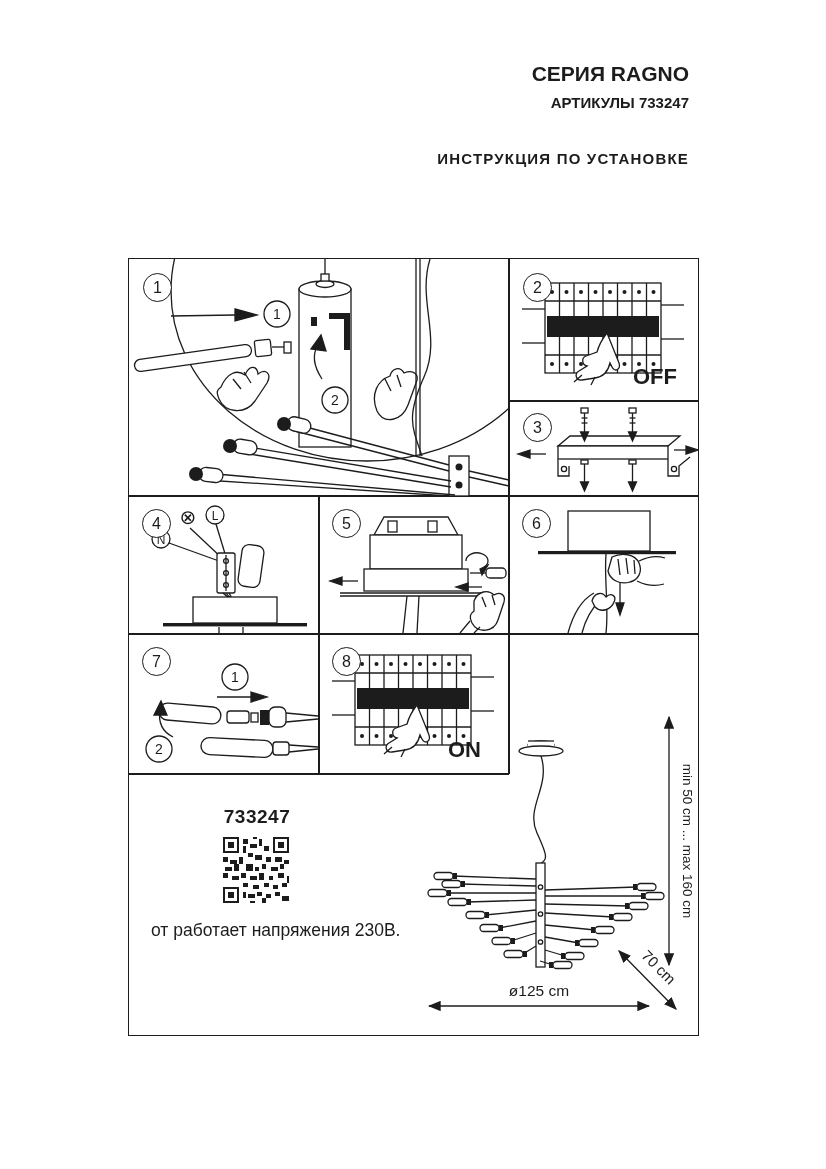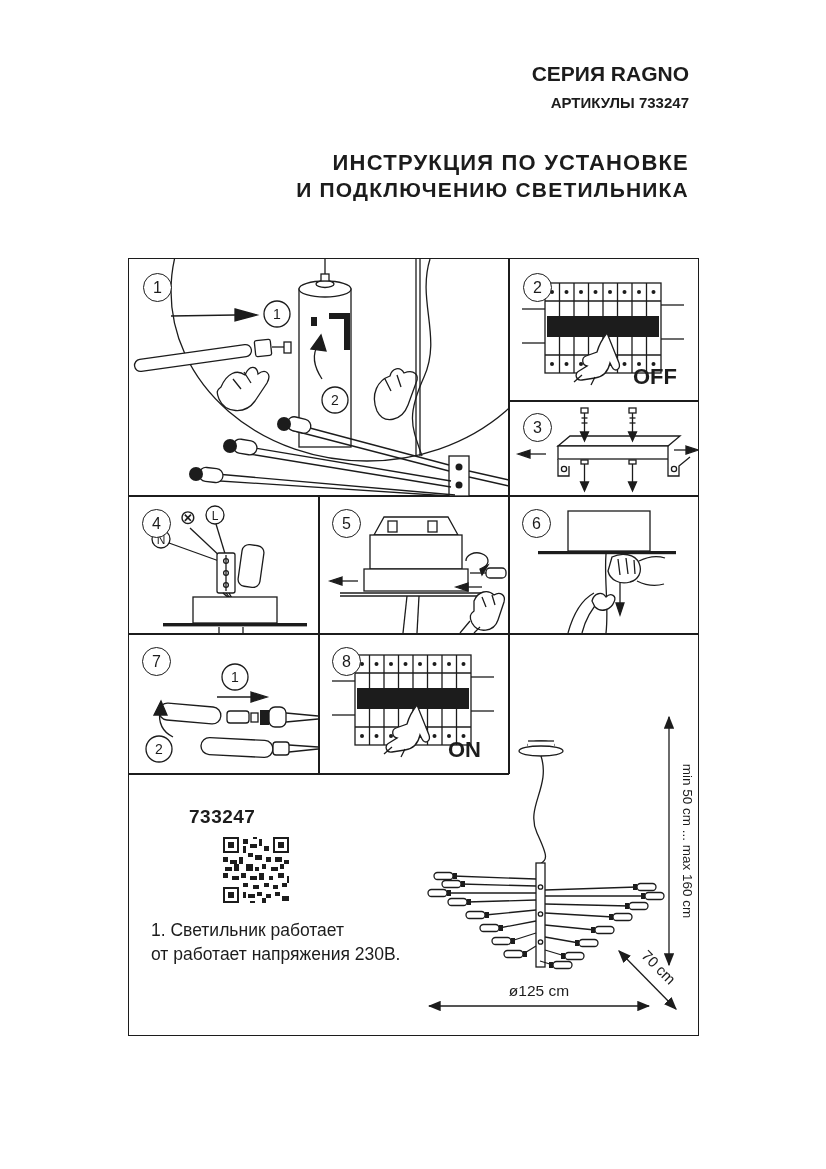--- a/index.html
+++ b/index.html
@@ -2,43 +2,42 @@
 <html><head>
 <meta charset="utf-8">
 <style>
   html,body{margin:0;padding:0;background:#fff;}
   .page{position:relative;width:818px;height:1169px;background:#fff;overflow:hidden;
         font-family:"Liberation Sans",sans-serif;color:#1c1c1c;}
   .abs{position:absolute;}
   .hdr{position:absolute;right:129px;text-align:right;font-weight:bold;color:#1c1c1c;}
   .hdr-series{top:62px;font-size:21px;}
   .hdr-articles{top:94px;font-size:15px;}
-  .hdr-t1{top:150px;font-size:22px;letter-spacing:1.2px;}
+  .hdr-t1{top:150px;font-size:15px;letter-spacing:1.2px;}
   .hdr-t2{top:178px;font-size:21px;letter-spacing:1.2px;}
   .figure{position:absolute;left:128px;top:258px;width:569px;height:776px;
           border:1.6px solid #1c1c1c;background:#fff;}
   .gl{position:absolute;background:#1c1c1c;}
   .num{position:absolute;width:27px;height:27px;border:1.5px solid #1c1c1c;border-radius:50%;
        background:#fff;font-size:16px;line-height:27px;text-align:center;font-weight:normal;z-index:3;}
   .pnl{position:absolute;z-index:1;}
-  .art{position:absolute;left:60px;top:547px;width:136px;text-align:left;
+  .art{position:absolute;left:60px;top:547px;width:136px;text-align:center;
        font-size:19px;font-weight:bold;letter-spacing:0.5px;}
   .notes{position:absolute;left:22px;top:660px;width:360px;font-size:17.5px;line-height:23.5px;color:#1c1c1c;}
   svg{display:block;}
   text{font-family:"Liberation Sans",sans-serif;}
 </style>
 </head>
 <body>
 
 <div class="page">
 
   <div class="hdr hdr-series">СЕРИЯ RAGNO</div>
   <div class="hdr hdr-articles">АРТИКУЛЫ 733247</div>
   <div class="hdr hdr-t1">ИНСТРУКЦИЯ ПО УСТАНОВКЕ</div>
-  <div class="hdr hdr-t2">И ПОДКЛЮЧЕНИЮ СВЕТИЛЬНИКА</div>
 
   <div class="figure">
 
     <div class="gl" style="left:379px;top:0;width:1.6px;height:515px"></div>
     <div class="gl" style="left:189px;top:237px;width:1.6px;height:278px"></div>
     <div class="gl" style="left:379px;top:141px;width:190px;height:1.6px"></div>
     <div class="gl" style="left:0;top:236px;width:569px;height:1.6px"></div>
     <div class="gl" style="left:0;top:374px;width:569px;height:1.6px"></div>
     <div class="gl" style="left:0;top:514px;width:380px;height:1.6px"></div>
 
@@ -404,21 +403,20 @@
         <rect x="15" y="24" width="2" height="2"></rect>
           <rect x="19" y="25" width="2" height="2"></rect>
         <rect x="23" y="24" width="2" height="2"></rect>
           <rect x="26" y="26" width="3" height="2"></rect>
         <rect x="12" y="28" width="2" height="1"></rect>
           <rect x="17" y="27" width="2" height="2"></rect>
       </g>
     </svg>
 
     <div class="notes">
-      <div>1. Светильник работает</div>
       <div>от работает напряжения 230В.</div>
     </div>
 
     <svg class="abs" style="left:288px;top:440px" width="281" height="333" viewBox="0 0 281 333">
       <defs>
         <marker id="arrE" markerWidth="10" markerHeight="8" refX="9" refY="4" orient="auto">
           <path d="M0,0 L10,4 L0,8 z" fill="#1c1c1c"></path>
         </marker>
         <marker id="arrS" markerWidth="10" markerHeight="8" refX="1" refY="4" orient="auto">
           <path d="M10,0 L0,4 L10,8 z" fill="#1c1c1c"></path>

